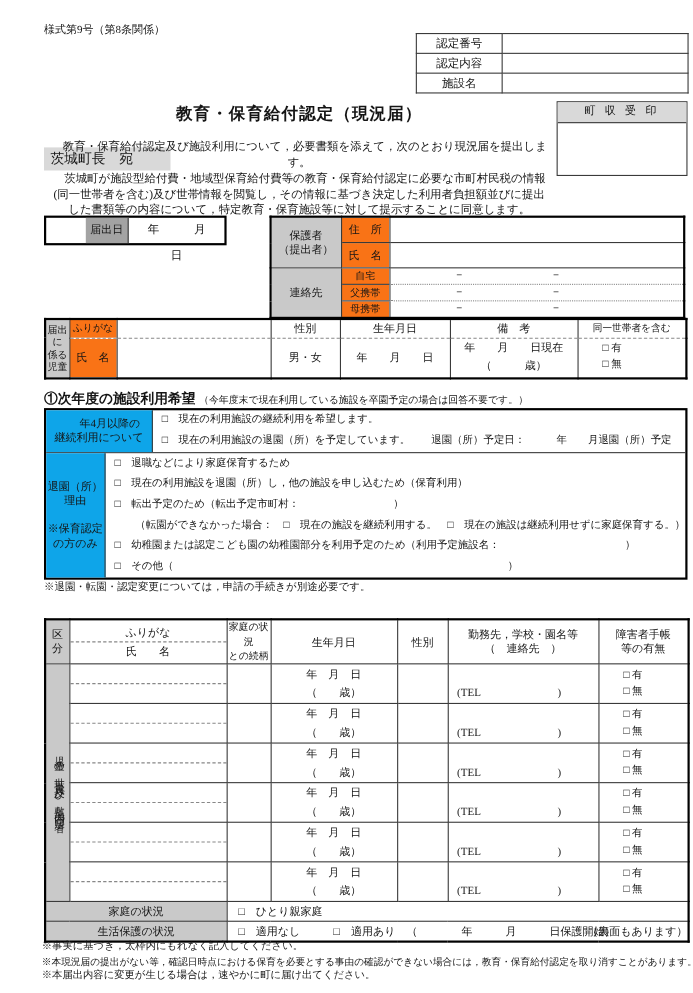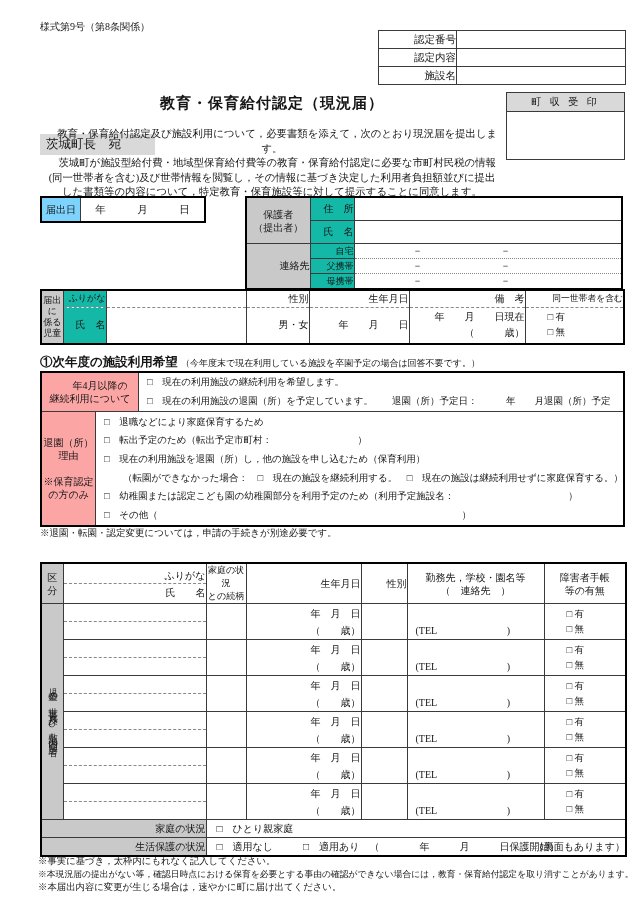--- a/index.html
+++ b/index.html
@@ -3,38 +3,38 @@
 <meta charset="utf-8">
 <style>
   html,body{margin:0;padding:0;background:#fff;}
   .page{position:relative;width:630px;height:903px;background:#fff;overflow:hidden;
         font-family:"Liberation Serif","DejaVu Serif",serif;color:#151515;}
   .abs{position:absolute;}
   table{border-collapse:collapse;table-layout:fixed;}
   td{border:1px solid #3a3a3a;padding:0;overflow:hidden;vertical-align:middle;}
   .bt{border:2px solid #000;}
   .gray{background:#c9c9c9;}
-  .lgray{background:#14b8a6;}
-  .c{text-align:right;}
+  .lgray{background:#f97316;}
+  .c{text-align:center;}
   .sm{font-size:9px;}
   
   .form-no{font-size:10px;}
   .cert-tbl{width:247px;font-size:10.5px;}
   .cert-tbl td{height:17px;}
   .title{width:544px;text-align:center;font-size:15px;font-weight:bold;letter-spacing:1px;}
   .addressee{font-size:12.5px;background:#d9d9d9;padding:2px 34px 2px 6px;}
   .receipt{width:117px;border:1px solid #3a3a3a;font-size:10px;}
   .receipt .rh{border-bottom:1px solid #3a3a3a;background:#d9d9d9;text-align:center;
                letter-spacing:3px;height:18px;line-height:18px;}
   .receipt .rb{height:47px;}
   .consent{width:464px;font-size:10.4px;line-height:14.6px;text-align:center;}
   
   .rdate{display:flex;border:2px solid #000;width:166px;height:27px;box-sizing:border-box;}
-  .rdate .lab{width:38px;background:#7dd3fc;border-right:1px solid #3a3a3a;
-              font-size:10px;text-align:center;line-height:23px;}
+  .rdate .lab{width:38px;background:#a3a3a3;border-right:1px solid #3a3a3a;
+              font-size:10px;text-align:center;line-height:23px;margin-left:36px;}
   .rdate .val{flex:1;font-size:10.5px;line-height:23px;text-align:center;}
   
   .guard{width:304px;font-size:10px;}
   .guard td{height:22px;}
   .guard td.pr{height:14px;}
   .guard .main div{text-align:center;font-size:10px;line-height:13px;}
   .guard td.nb{border-bottom:0;}
   .guard td.dt{border-top:1px dotted #888;}
   .dashes{display:flex;gap:78px;padding-left:58px;font-size:10px;line-height:14px;}
   
@@ -48,21 +48,21 @@
   .cbcol div{font-size:9.5px;line-height:15px;padding-left:22px;}
   .two div{line-height:16px;}
   
   .shead{font-size:12.5px;font-weight:bold;white-space:nowrap;}
   .shead .note{font-weight:normal;font-size:9px;}
   .s2note{font-weight:normal;font-size:9px;}
   
   .s1{width:585px;border:2px solid #000;box-sizing:border-box;font-size:9.5px;}
   .s1row{display:flex;}
   .s1row + .s1row{border-top:1px solid #3a3a3a;}
-  .s1lbl{background:#fca5a5;border-right:1px solid #3a3a3a;display:flex;flex-direction:column;
+  .s1lbl{background:#0ea5e9;border-right:1px solid #3a3a3a;display:flex;flex-direction:column;
          justify-content:center;text-align:center;font-size:10px;}
   .s1lbl1{width:96px;}
   .s1lbl2{width:64px;}
   .s1lbl div{line-height:13px;min-height:13px;}
   .s1body{flex:1;display:flex;flex-direction:column;justify-content:center;padding-left:8px;}
   .s1body div{line-height:18.6px;white-space:nowrap;}
   .plain-note{font-size:9.5px;}
   
   .s2{width:585px;font-size:10px;}
   .s2 .hrow td{height:30px;}
@@ -243,22 +243,22 @@
     <div class="s1row" style="height:113px;">
       <div class="s1lbl s1lbl2">
         <div>退園（所）</div>
         <div>理由</div>
         <div></div>
         <div>※保育認定</div>
         <div>の方のみ</div>
       </div>
       <div class="s1body">
         <div>□　退職などにより家庭保育するため</div>
+        <div>□　現在の利用施設を退園（所）し，他の施設を申し込むため（保育利用）</div>
         <div>□　転出予定のため（転出予定市町村：　　　　　　　　　）</div>
-        <div>□　現在の利用施設を退園（所）し，他の施設を申し込むため（保育利用）</div>
         <div>　　（転園ができなかった場合：　□　現在の施設を継続利用する。　□　現在の施設は継続利用せずに家庭保育する。）</div>
         <div>□　幼稚園または認定こども園の幼稚園部分を利用予定のため（利用予定施設名：　　　　　　　　　　　　）</div>
         <div>□　その他（　　　　　　　　　　　　　　　　　　　　　　　　　　　　　　　　）</div>
       </div>
     </div>
   </div>
 
   <div class="abs plain-note" style="left:40px;top:527px;">※退園・転園・認定変更については，申請の手続きが別途必要です。</div>
 
 

